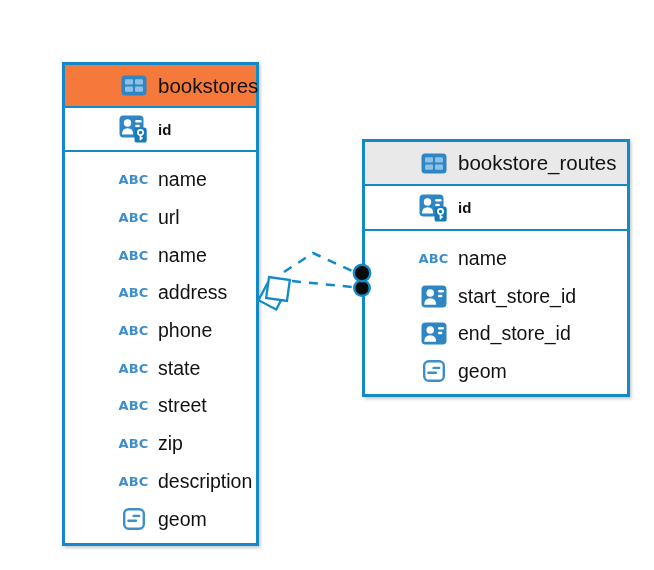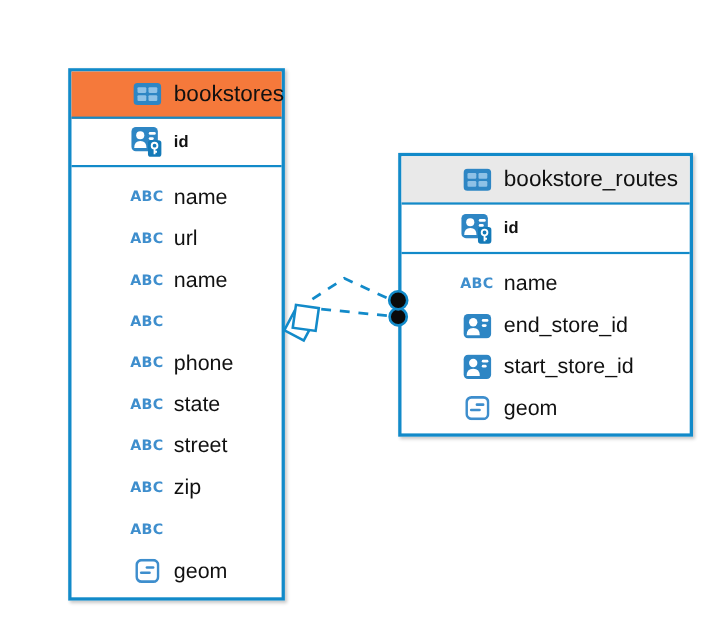--- a/index.html
+++ b/index.html
@@ -127,20 +127,21 @@
       <div class="crow">
         <span class="icon">
             <span class="abc">ABC</span>
           </span>
         <span>name</span>
       </div>
       <div class="crow">
         <span class="icon">
             <span class="abc">ABC</span>
           </span>
+        <span>address</span>
       </div>
       <div class="crow">
         <span class="icon">
             <span class="abc">ABC</span>
           </span>
         <span>phone</span>
       </div>
       <div class="crow">
         <span class="icon">
             <span class="abc">ABC</span>
@@ -156,20 +157,21 @@
       <div class="crow">
         <span class="icon">
             <span class="abc">ABC</span>
           </span>
         <span>zip</span>
       </div>
       <div class="crow">
         <span class="icon">
             <span class="abc">ABC</span>
           </span>
+        <span>description</span>
       </div>
       <div class="crow">
         <span class="icon">
             <svg width="22" height="22">
               <use href="#i-geom"></use>
             </svg>
           </span>
         <span>geom</span>
       </div>
     </div>
@@ -198,29 +200,29 @@
             <span class="abc">ABC</span>
           </span>
         <span>name</span>
       </div>
       <div class="crow">
         <span class="icon">
             <svg width="26" height="23">
               <use href="#i-person"></use>
             </svg>
           </span>
-        <span>end_store_id</span>
+        <span>start_store_id</span>
       </div>
       <div class="crow">
         <span class="icon">
             <svg width="26" height="23">
               <use href="#i-person"></use>
             </svg>
           </span>
-        <span>start_store_id</span>
+        <span>end_store_id</span>
       </div>
       <div class="crow">
         <span class="icon">
             <svg width="22" height="22">
               <use href="#i-geom"></use>
             </svg>
           </span>
         <span>geom</span>
       </div>
     </div>

